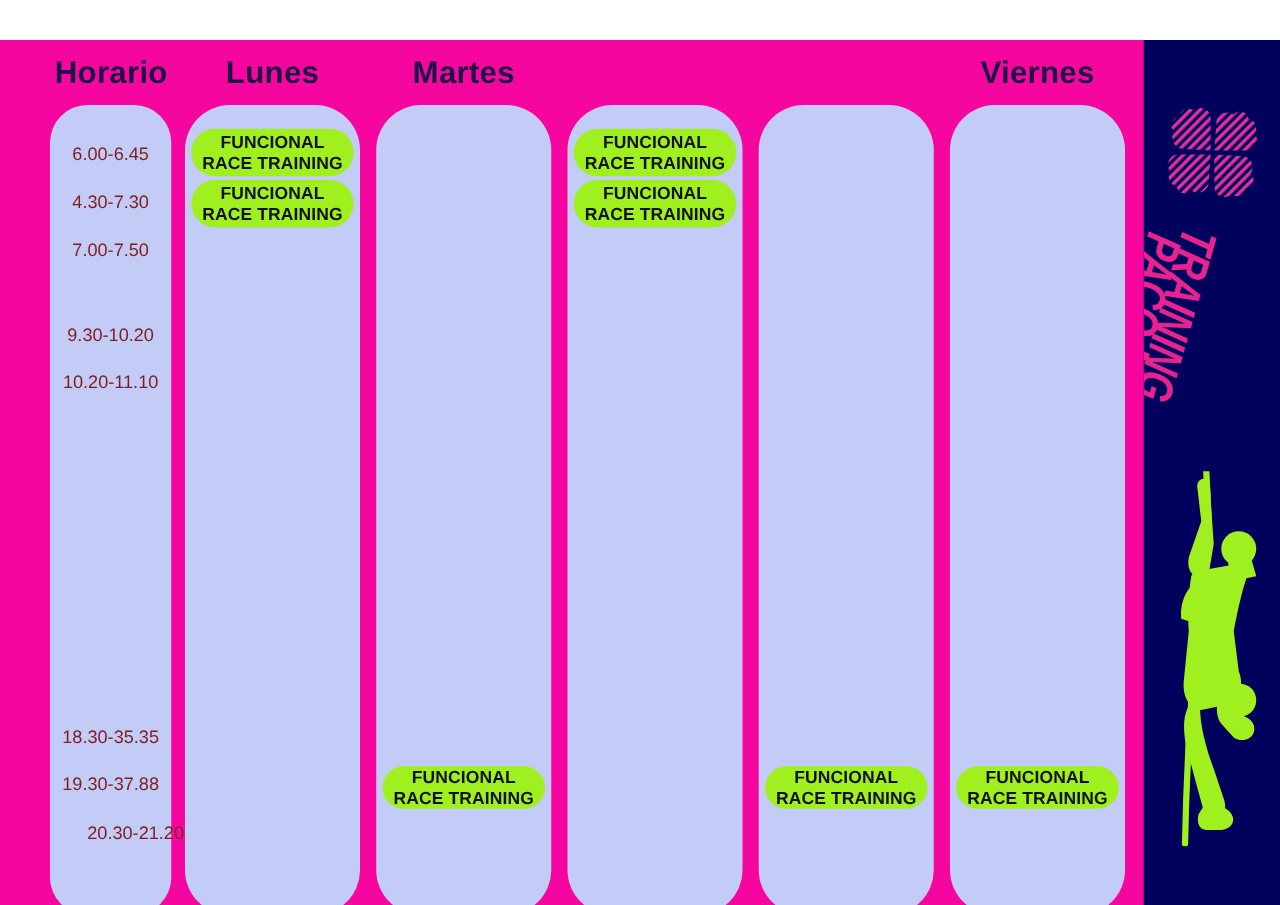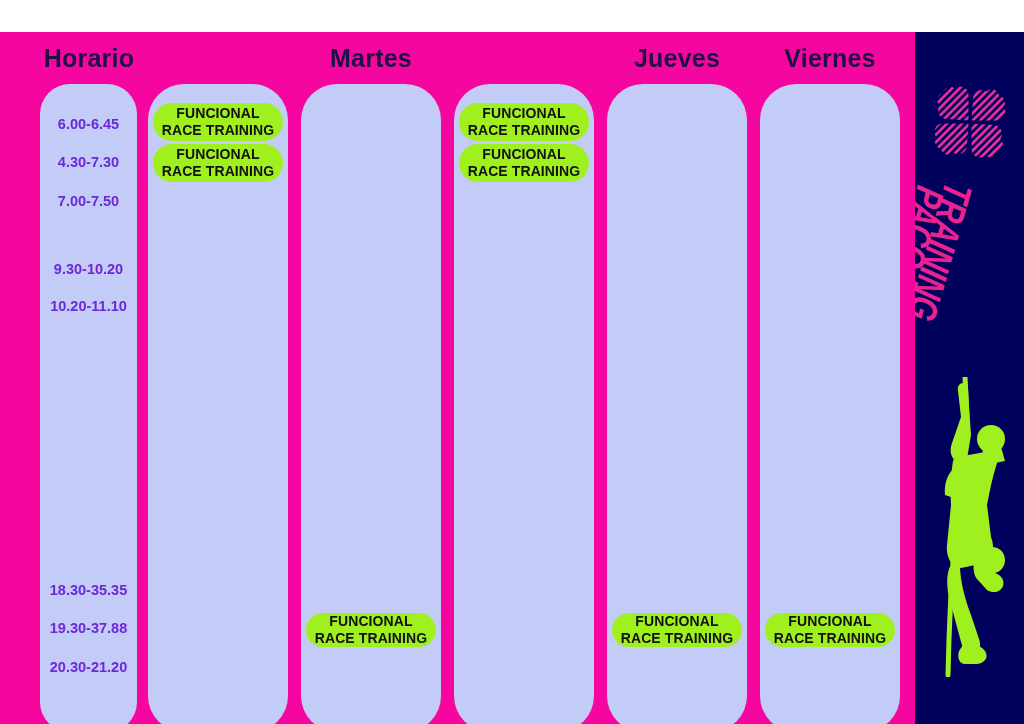--- a/index.html
+++ b/index.html
@@ -48,22 +48,22 @@
     border-radius: 30px;
   }
 
   
   .time-label {
     position: absolute;
     left: 0;
     width: 100%;
     text-align: center;
     font-size: 14.5px;
-    font-weight: bold;
-    color: #6d28d9;
+    font-weight: normal;
+    color: #7f1d1d;
     white-space: nowrap;
   }
 
   
   .badge {
     position: absolute;
     background: #a0f020;
     border-radius: 22px;
     display: flex;
     align-items: center;
@@ -139,35 +139,35 @@
     height: 300px;
   }
 </style>
 </head>
 <body>
 
 <div class="page">
 
   <div class="header-row">
       <div class="col-header" style="left: -21px; width: 220px;">Horario</div>
+      <div class="col-header" style="left: 108px; width: 220px;">Lunes</div>
       <div class="col-header" style="left: 261px; width: 220px;">Martes</div>
-      <div class="col-header" style="left: 567px; width: 220px;">Jueves</div>
       <div class="col-header" style="left: 720px; width: 220px;">Viernes</div>
     </div>
 
   <div>
       <div class="card horario" style="left: 40px; width: 97px;">
         <div class="time-label" style="top: 32px;">6.00-6.45</div>
         <div class="time-label" style="top: 70px;">4.30-7.30</div>
         <div class="time-label" style="top: 109px;">7.00-7.50</div>
         <div class="time-label" style="top: 177px;">9.30-10.20</div>
         <div class="time-label" style="top: 214px;">10.20-11.10</div>
         <div class="time-label" style="top: 498px;">18.30-35.35</div>
         <div class="time-label" style="top: 536px;">19.30-37.88</div>
-        <div class="time-label" style="top: 575px;">20.30-21.20</div>
+        <div class="time-label" style="top: 575px; padding-left: 20px;">20.30-21.20</div>
       </div>
       <div class="card" style="left: 148px; width: 140px;"></div>
       <div class="card" style="left: 301px; width: 140px;"></div>
       <div class="card" style="left: 454px; width: 140px;"></div>
       <div class="card" style="left: 607px; width: 140px;"></div>
       <div class="card" style="left: 760px; width: 140px;"></div>
       <div class="badge" style="left: 153px; top: 71px; width: 130px; height: 38px;">FUNCIONAL RACE TRAINING</div>
       <div class="badge" style="left: 153px; top: 112px; width: 130px; height: 38px;">FUNCIONAL RACE TRAINING</div>
       <div class="badge" style="left: 459px; top: 71px; width: 130px; height: 38px;">FUNCIONAL RACE TRAINING</div>
       <div class="badge" style="left: 459px; top: 112px; width: 130px; height: 38px;">FUNCIONAL RACE TRAINING</div>

